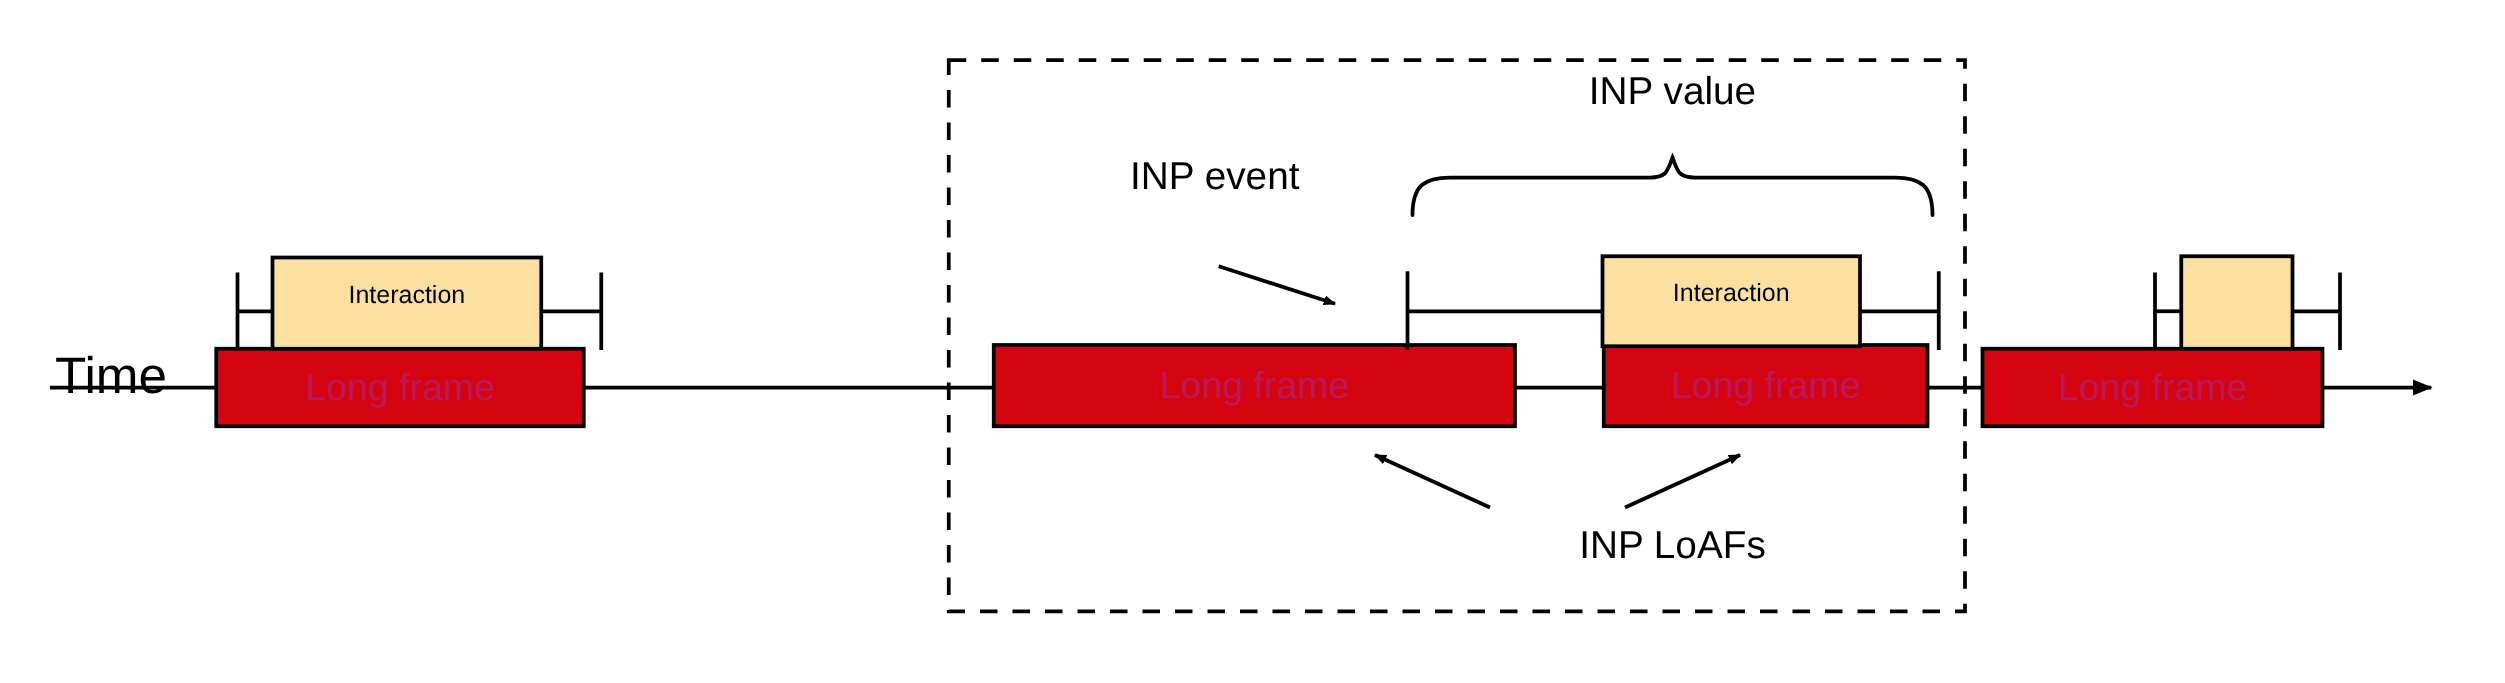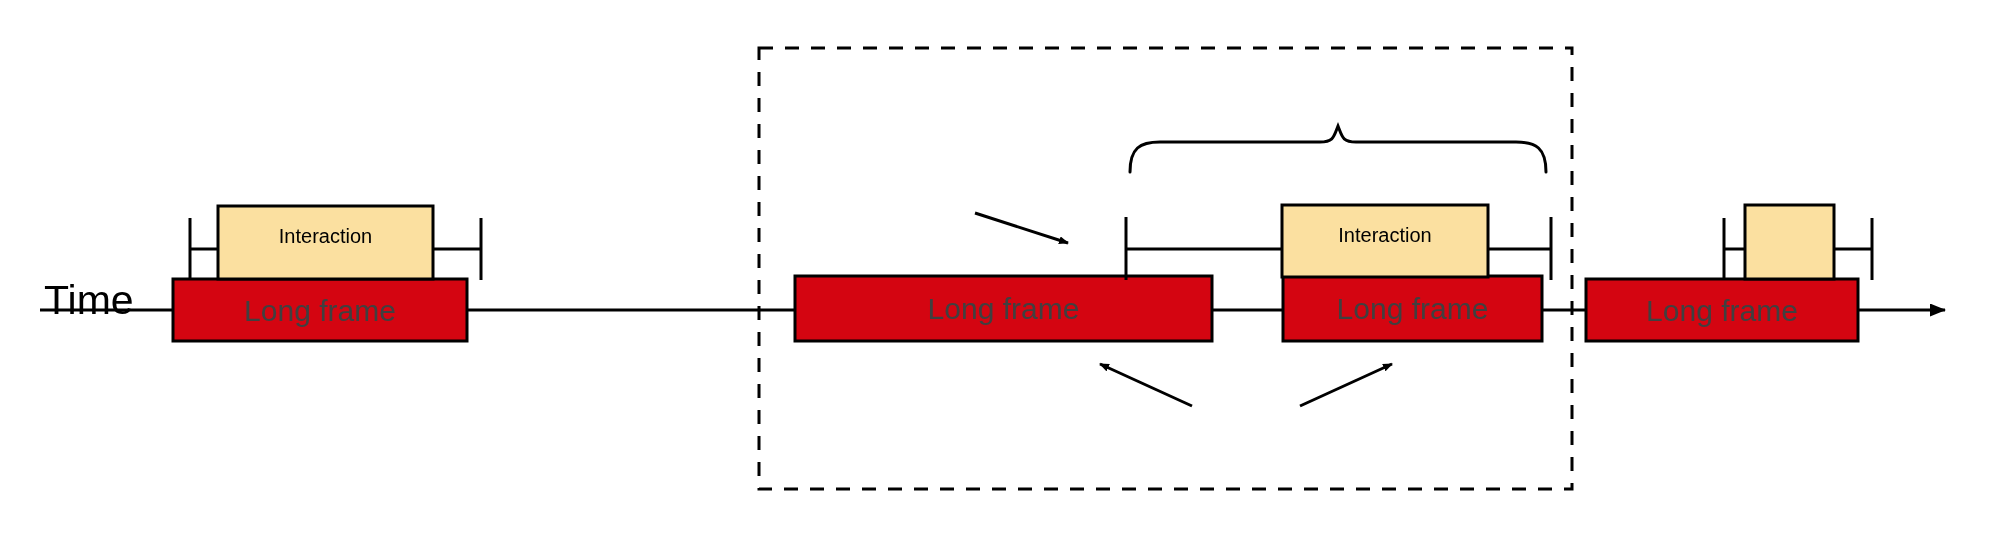--- a/index.html
+++ b/index.html
@@ -22,21 +22,21 @@
     left: 0;
     top: 0;
   }
   .lbl {
     position: absolute;
     font-family: "Liberation Sans", sans-serif;
     white-space: nowrap;
     color: #000000;
   }
   .frame-label {
-    color: #404040;
+    color: #be185d;
     font-size: 30px;
     text-align: center;
   }
   .interaction-label {
     color: #000000;
     font-size: 20px;
     text-align: center;
   }
   .annot {
     font-size: 31px;
@@ -124,14 +124,17 @@
   <div class="lbl interaction-label" style="left:218px; top:225px; width:215px;">Interaction</div>
   <div class="lbl frame-label" style="left:173px; top:294px; width:294px;">Long frame</div>
 
   <div class="lbl frame-label" style="left:795px; top:292px; width:417px;">Long frame</div>
 
   <div class="lbl interaction-label" style="left:1282px; top:224px; width:206px;">Interaction</div>
   <div class="lbl frame-label" style="left:1283px; top:292px; width:259px;">Long frame</div>
 
   <div class="lbl frame-label" style="left:1586px; top:294px; width:272px;">Long frame</div>
 
+  <div class="lbl annot" style="left:904px; top:123px;">INP event</div>
+  <div class="lbl annot" style="left:1130px; top:55px; width:416px; text-align:center;">INP value</div>
+  <div class="lbl annot" style="left:1130px; top:418px; width:416px; text-align:center;">INP LoAFs</div>
 
 </div>
 
 </body></html>

